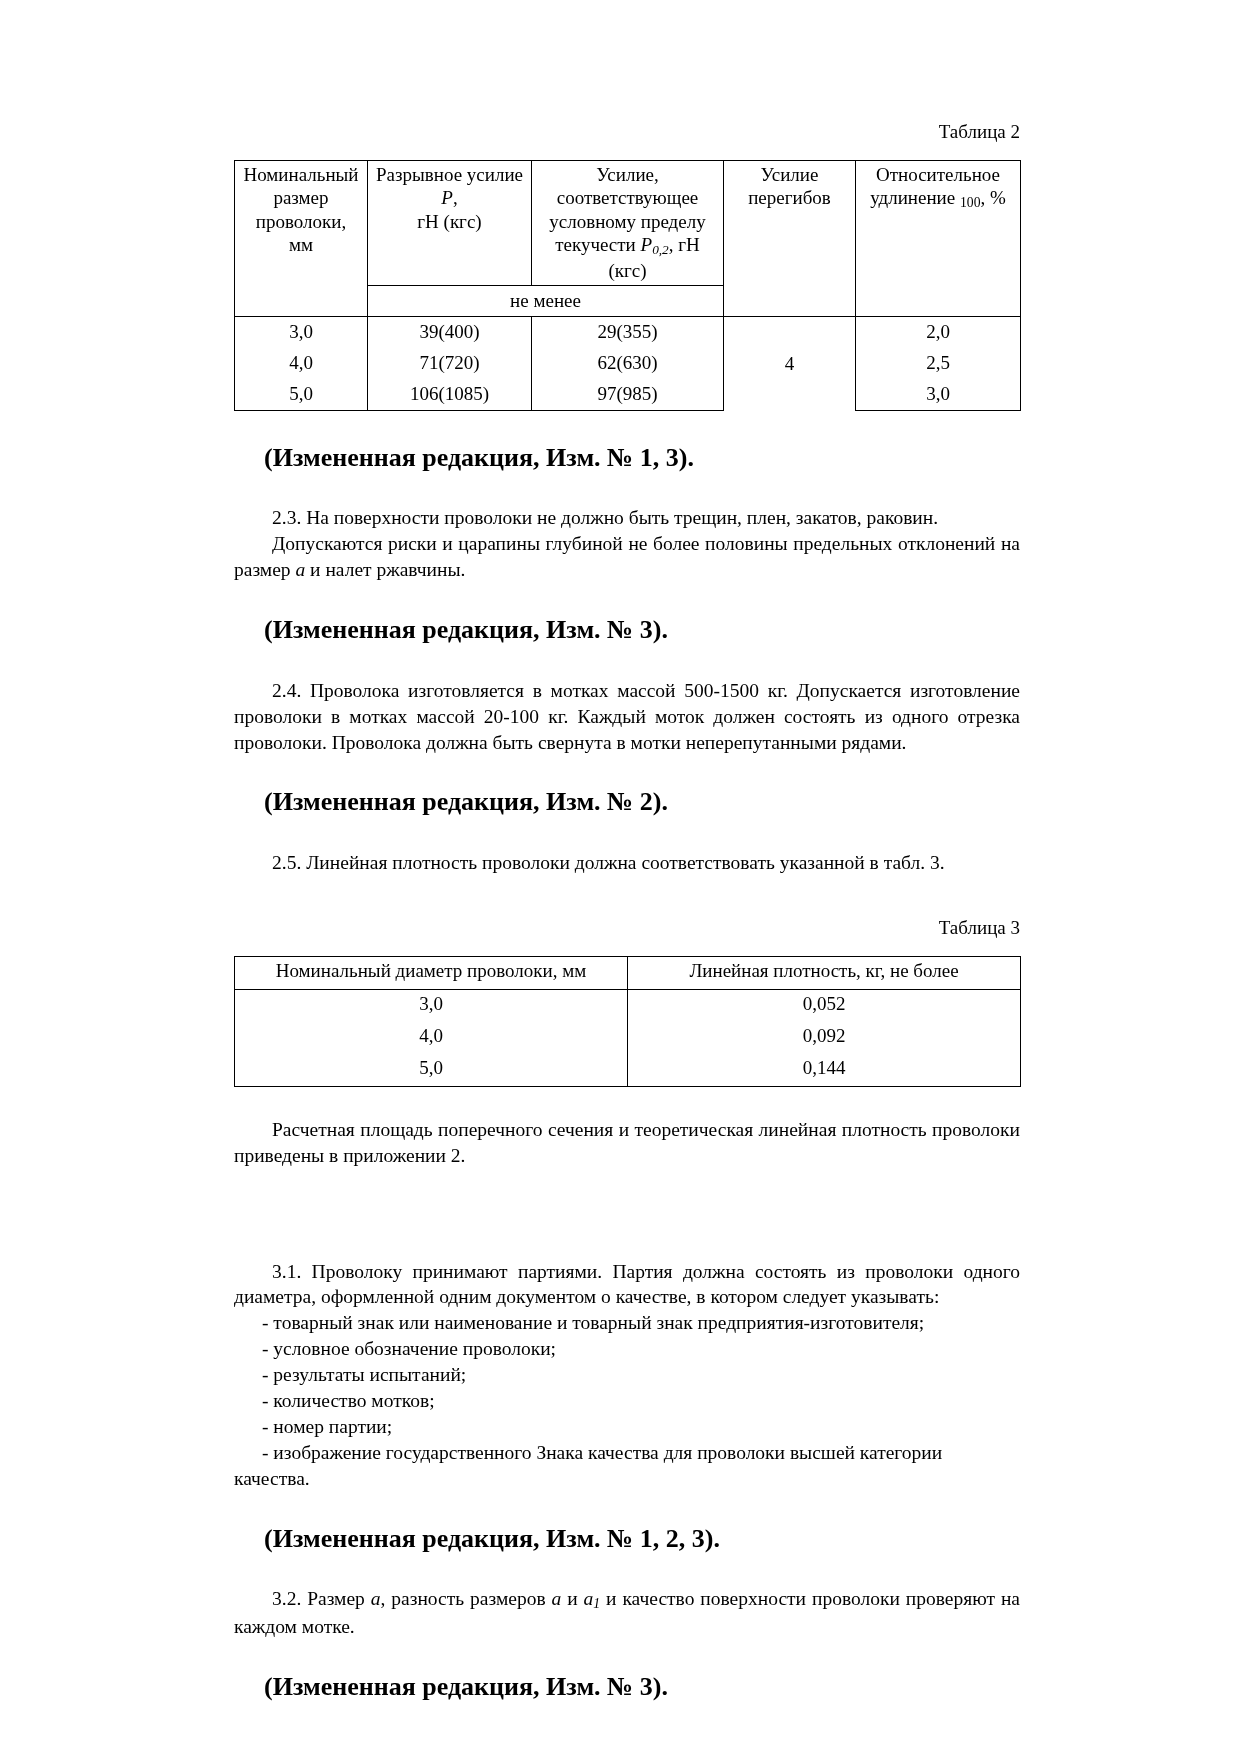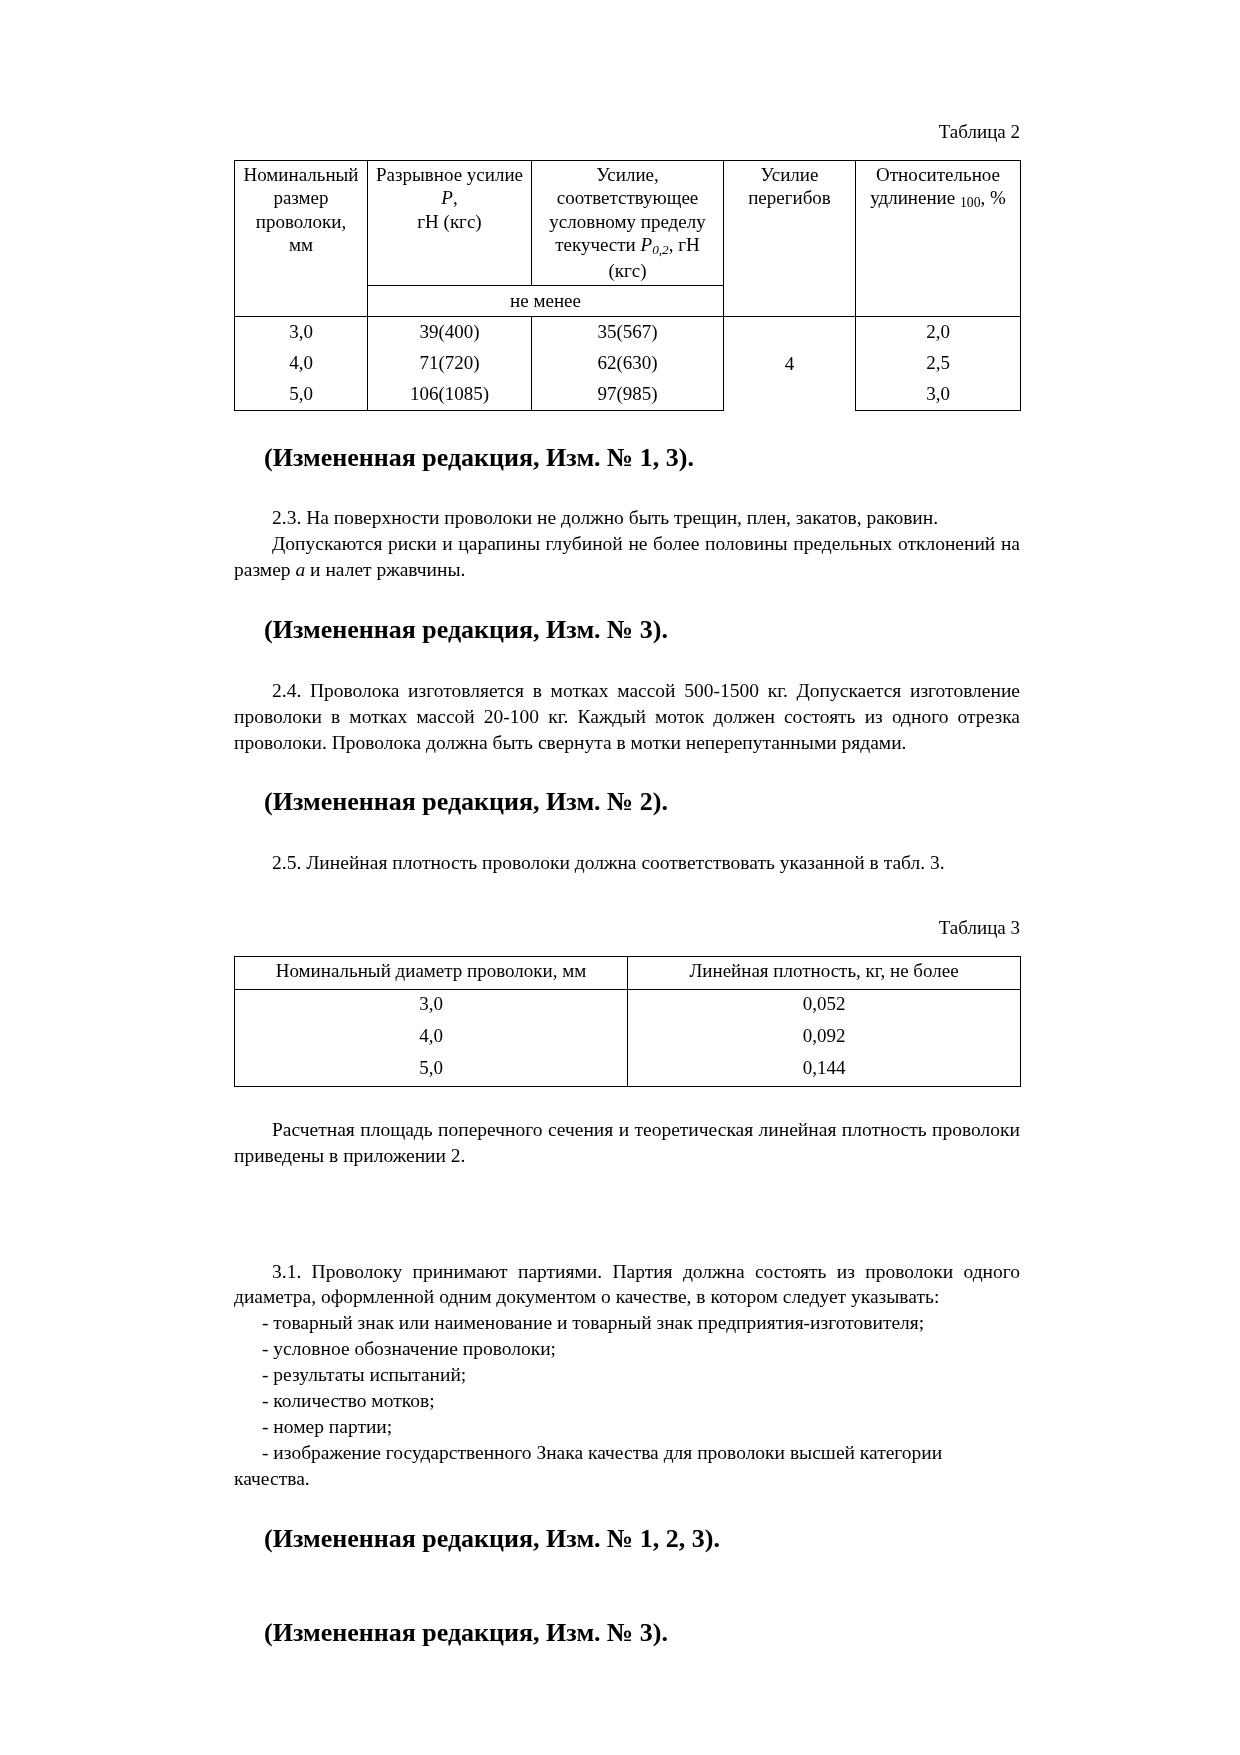--- a/index.html
+++ b/index.html
@@ -138,21 +138,21 @@
             <span>Относительное</span><br>
             <span>удлинение </span><sub class="sbn">100</sub><span>, %</span>
           </td>
         </tr>
         <tr>
           <td class="nemenee" colspan="2">не менее</td>
         </tr>
         <tr>
           <td class="datacell nb-bottom">3,0</td>
           <td class="datacell nb-bottom">39(400)</td>
-          <td class="datacell nb-bottom">35(567)</td>
+          <td class="datacell nb-bottom">29(355)</td>
           <td class="datacell nb-bottom" rowspan="3">4</td>
           <td class="datacell nb-bottom">2,0</td>
         </tr>
         <tr>
           <td class="datacell nb-top nb-bottom">4,0</td>
           <td class="datacell nb-top nb-bottom">71(720)</td>
           <td class="datacell nb-top nb-bottom">62(630)</td>
           <td class="datacell nb-top nb-bottom">2,5</td>
         </tr>
         <tr>
@@ -224,20 +224,21 @@
     <p class="listitem">- условное обозначение проволоки;</p>
     <p class="listitem">- результаты испытаний;</p>
     <p class="listitem">- количество мотков;</p>
     <p class="listitem">- номер партии;</p>
     <p class="listitem">- изображение государственного Знака качества для проволоки высшей категории качества.</p>
 
     <div class="gap-lg"></div>
     <p class="bold-note">(Измененная редакция, Изм. № 1, 2, 3).</p>
 
     <div class="gap-lg"></div>
+    <p class="para"><span>3.2. Размер </span><i class="it">а</i><span>, разность размеров </span><i class="it">а</i><span> и </span><i class="it">а</i><sub class="sb">1</sub><span> и качество поверхности проволоки проверяют на каждом мотке.</span></p>
 
     <div class="gap-lg"></div>
     <p class="bold-note">(Измененная редакция, Изм. № 3).</p>
 
     <div class="gap-lg"></div>
 
   </div>
 </div>
 
 </body></html>

